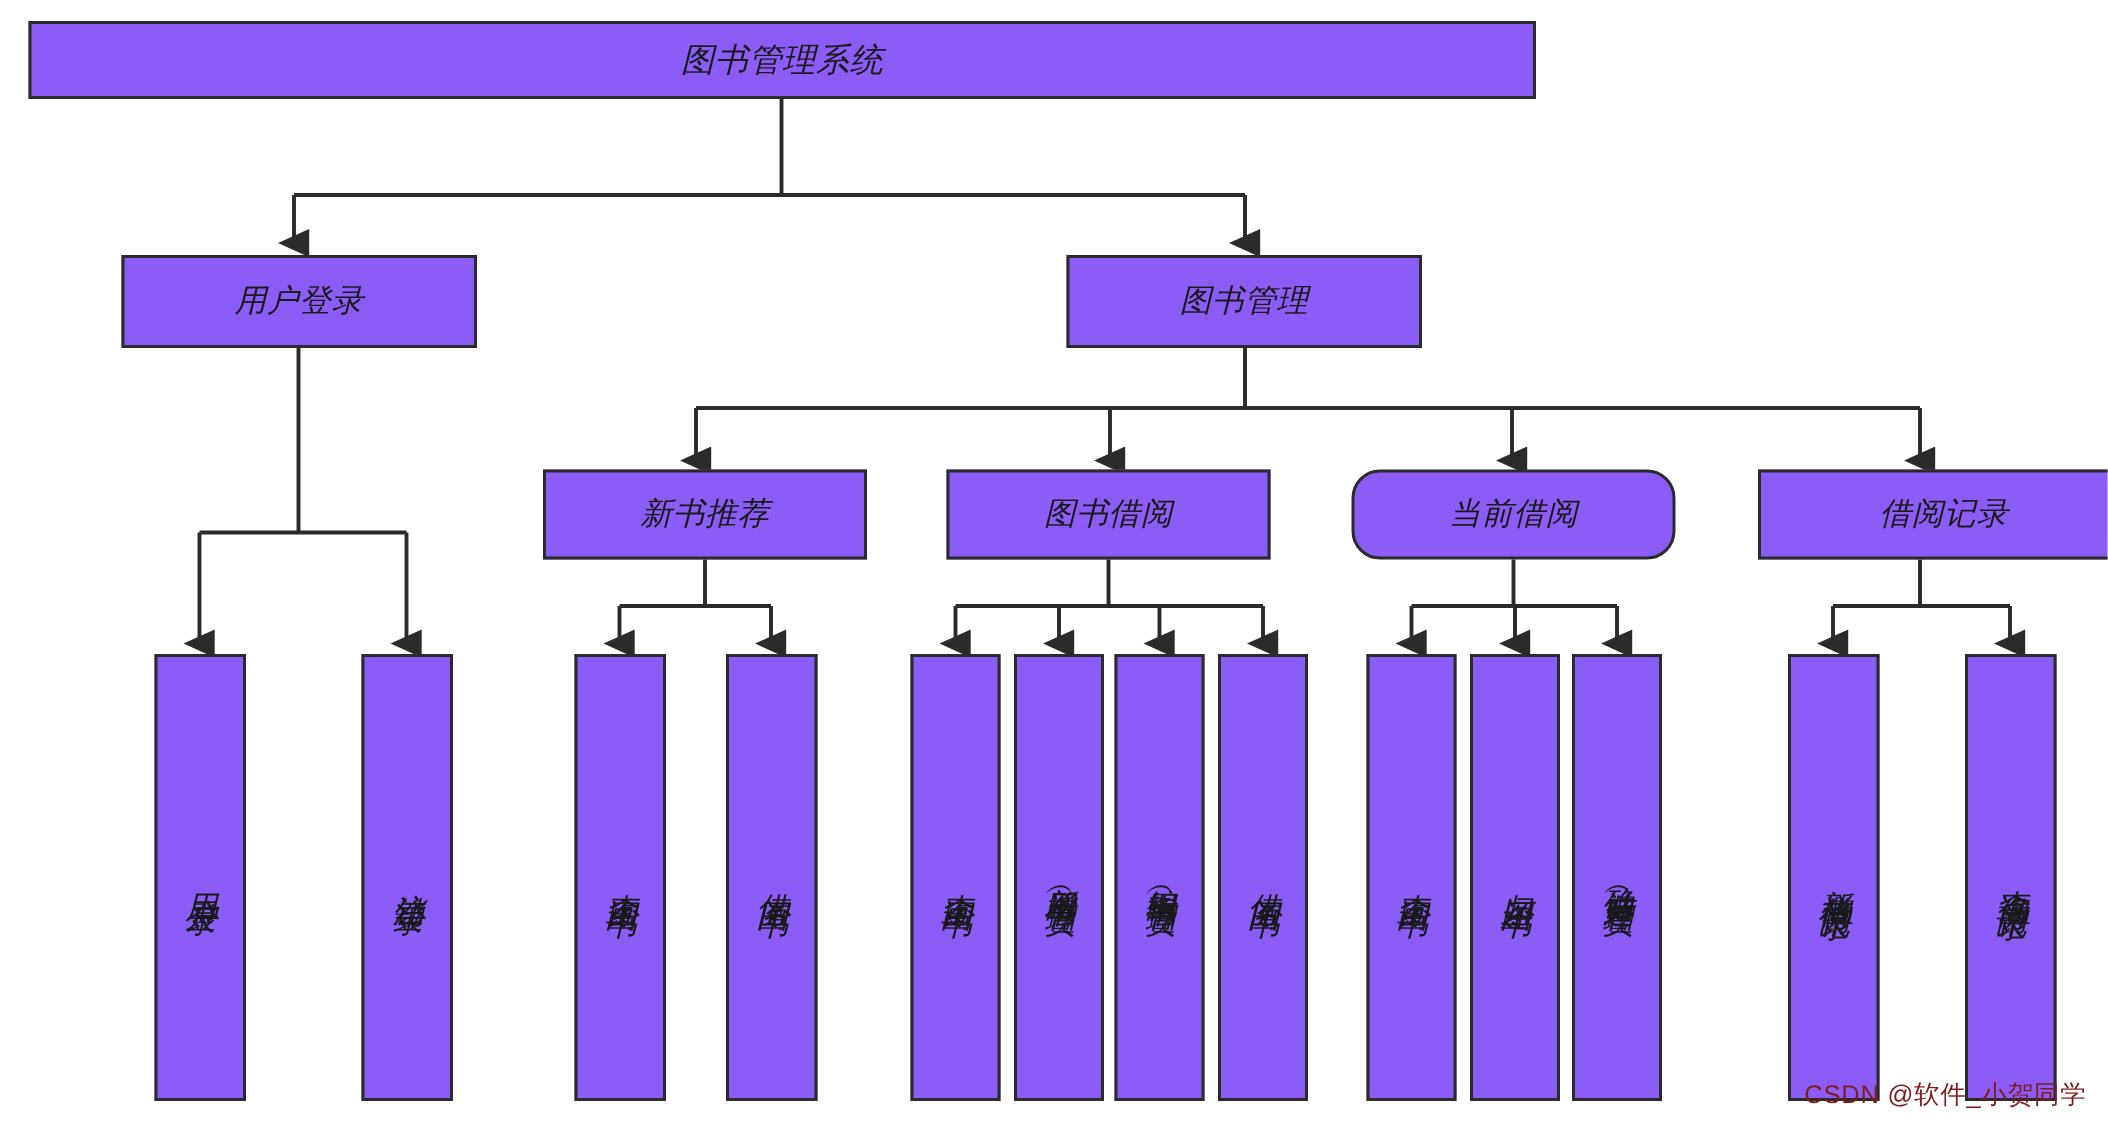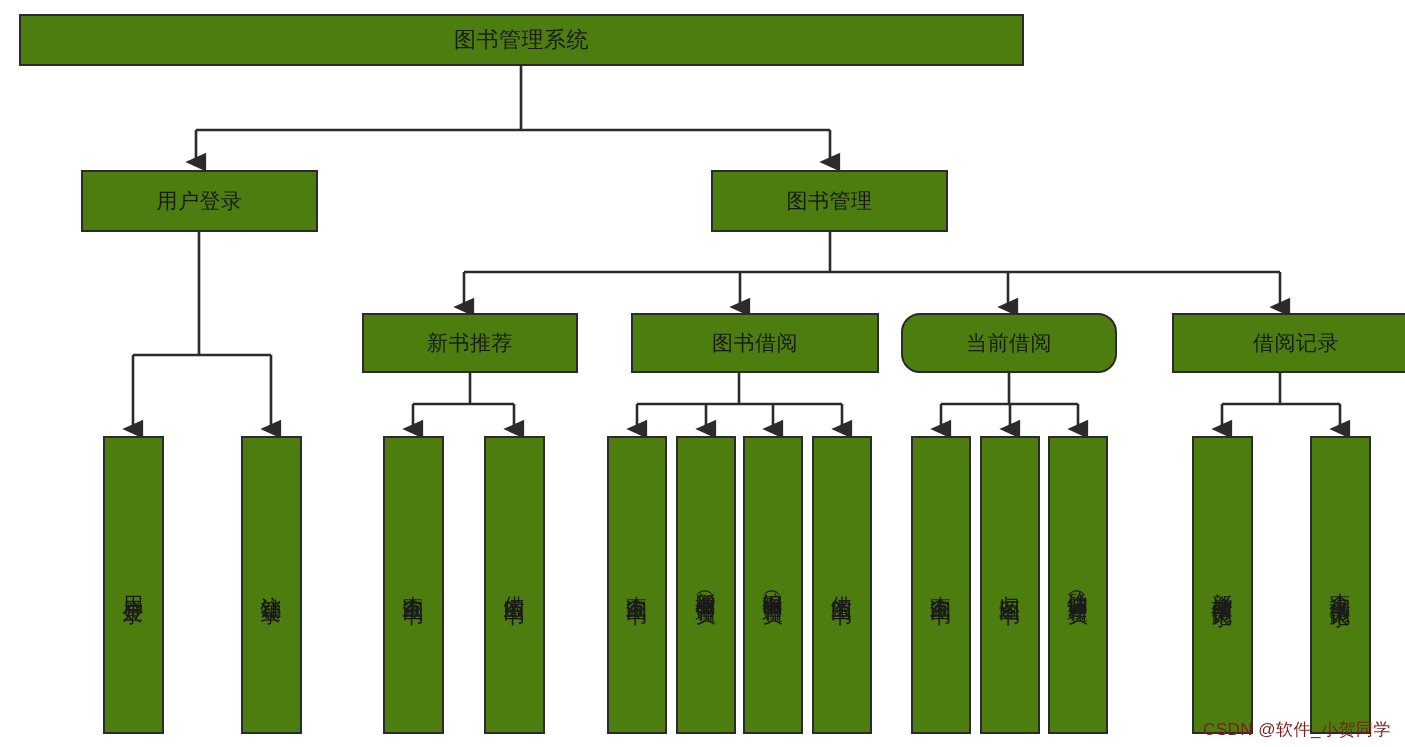--- a/index.html
+++ b/index.html
@@ -8,26 +8,27 @@
     background:#ffffff;
     font-family:"Liberation Sans","DejaVu Sans",sans-serif;
     overflow:hidden;
     position:relative;
   }
   #diagram{position:absolute;left:0;top:0;width:1405px;height:747px;}
   .node{
     position:absolute;
     box-sizing:border-box;
     border:2.5px solid #2b2b2b;
-    background:#4d7c0f;
+    background:#8b5cf6;
     display:flex;
     align-items:center;
     justify-content:center;
     color:#1a1a1a;
     z-index:3;
+    font-style:italic;
   }
   .node .lbl{
     white-space:nowrap;
     line-height:1.15;
     letter-spacing:0.5px;
   }
   .node.horiz .lbl{font-size:21px;}
   .node.root .lbl{font-size:22px;}
   .node.leaf{
     align-items:center;
@@ -117,21 +118,21 @@
   <div class="node horiz" style="left:81px;top:170px;width:237px;height:62px;">
     <span class="lbl">用户登录</span>
   </div>
   <div class="node horiz" style="left:711px;top:170px;width:237px;height:62px;">
     <span class="lbl">图书管理</span>
   </div>
 
   <div class="node horiz" style="left:362px;top:313px;width:216px;height:60px;">
     <span class="lbl">新书推荐</span>
   </div>
-  <div class="node horiz" style="left:631px;top:313px;width:248px;height:60px;">
+  <div class="node horiz" style="left:631px;top:313px;width:216px;height:60px;">
     <span class="lbl">图书借阅</span>
   </div>
   <div class="node horiz" style="left:901px;top:313px;width:216px;height:60px;border-radius:19px;">
     <span class="lbl">当前借阅</span>
   </div>
   <div class="node horiz" style="left:1172px;top:313px;width:248px;height:60px;justify-content:center;">
     <span class="lbl">借阅记录</span>
   </div>
 
   <div class="node leaf" style="left:103px;top:436px;width:61px;height:298px;">

